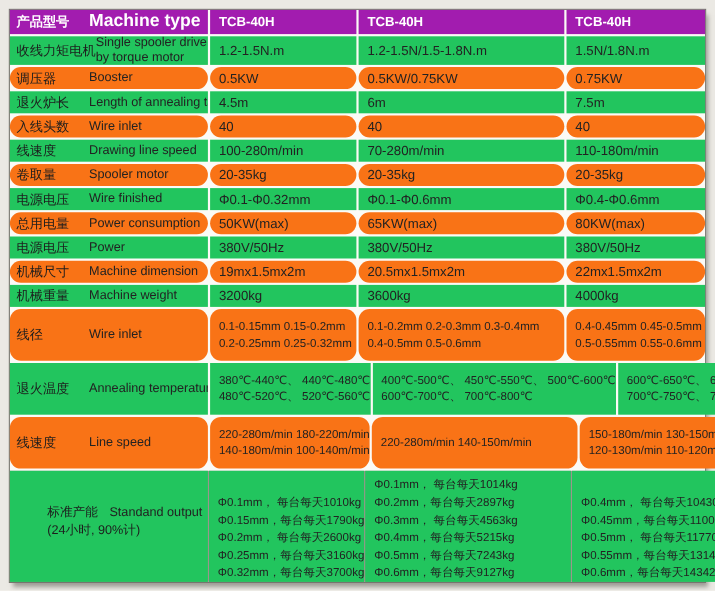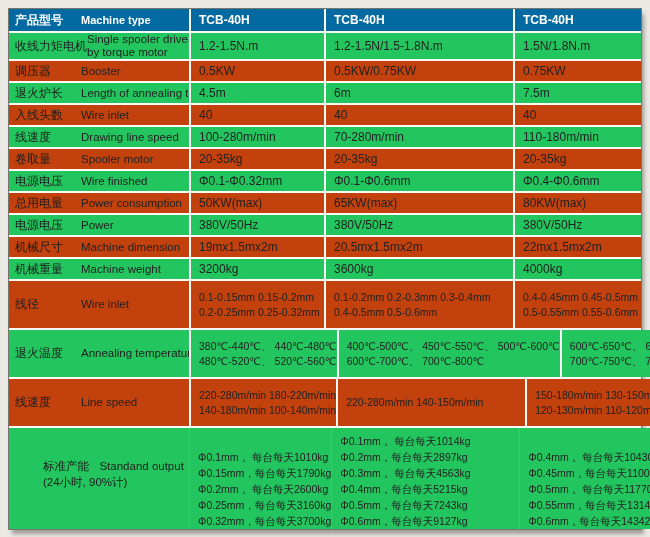--- a/index.html
+++ b/index.html
@@ -22,28 +22,28 @@
   .cell { display:flex; }
 
   
   .label-cell { flex:0 0 180px; align-items:center; padding-left:6px; overflow:hidden; }
   .val-1 { flex:0 0 133px; }
   .val-2 { flex:0 0 187px; }
   .val-3 { flex:1 1 auto; }
 
   
   .header-row { flex:0 0 22px; }
-  .header-row .cell { background:#0369a1; color:#ffffff; font-weight:bold; align-items:center; }
+  .header-row .cell { background:#a21caf; color:#ffffff; font-weight:bold; align-items:center; }
   .hdr-zh { flex:0 0 66px; font-size:12px; white-space:nowrap; }
-  .hdr-en { font-size:11px; white-space:nowrap; }
+  .hdr-en { font-size:16px; white-space:nowrap; }
   .model-cell { font-size:12px; padding-left:8px; }
 
   
   .shade-cream .cell { background:#22c55e; }
-  .shade-blue  .cell { background:#c2410c; }
+  .shade-blue  .cell { background:#f97316;border-radius:10px; }
 
   .zh { flex:0 0 66px; font-size:12px; white-space:nowrap; }
   .en { flex:1 1 auto; font-size:11.5px; line-height:13px; color:#222; }
   .en-line { white-space:nowrap; }
 
   .val { flex-direction:column; justify-content:center; padding-left:8px; }
   .vline { font-size:12px; line-height:14px; white-space:nowrap; color:#222; }
 
   .multi { flex-basis:47px; }
   .multi .vline { font-size:10.5px; line-height:15px; }

